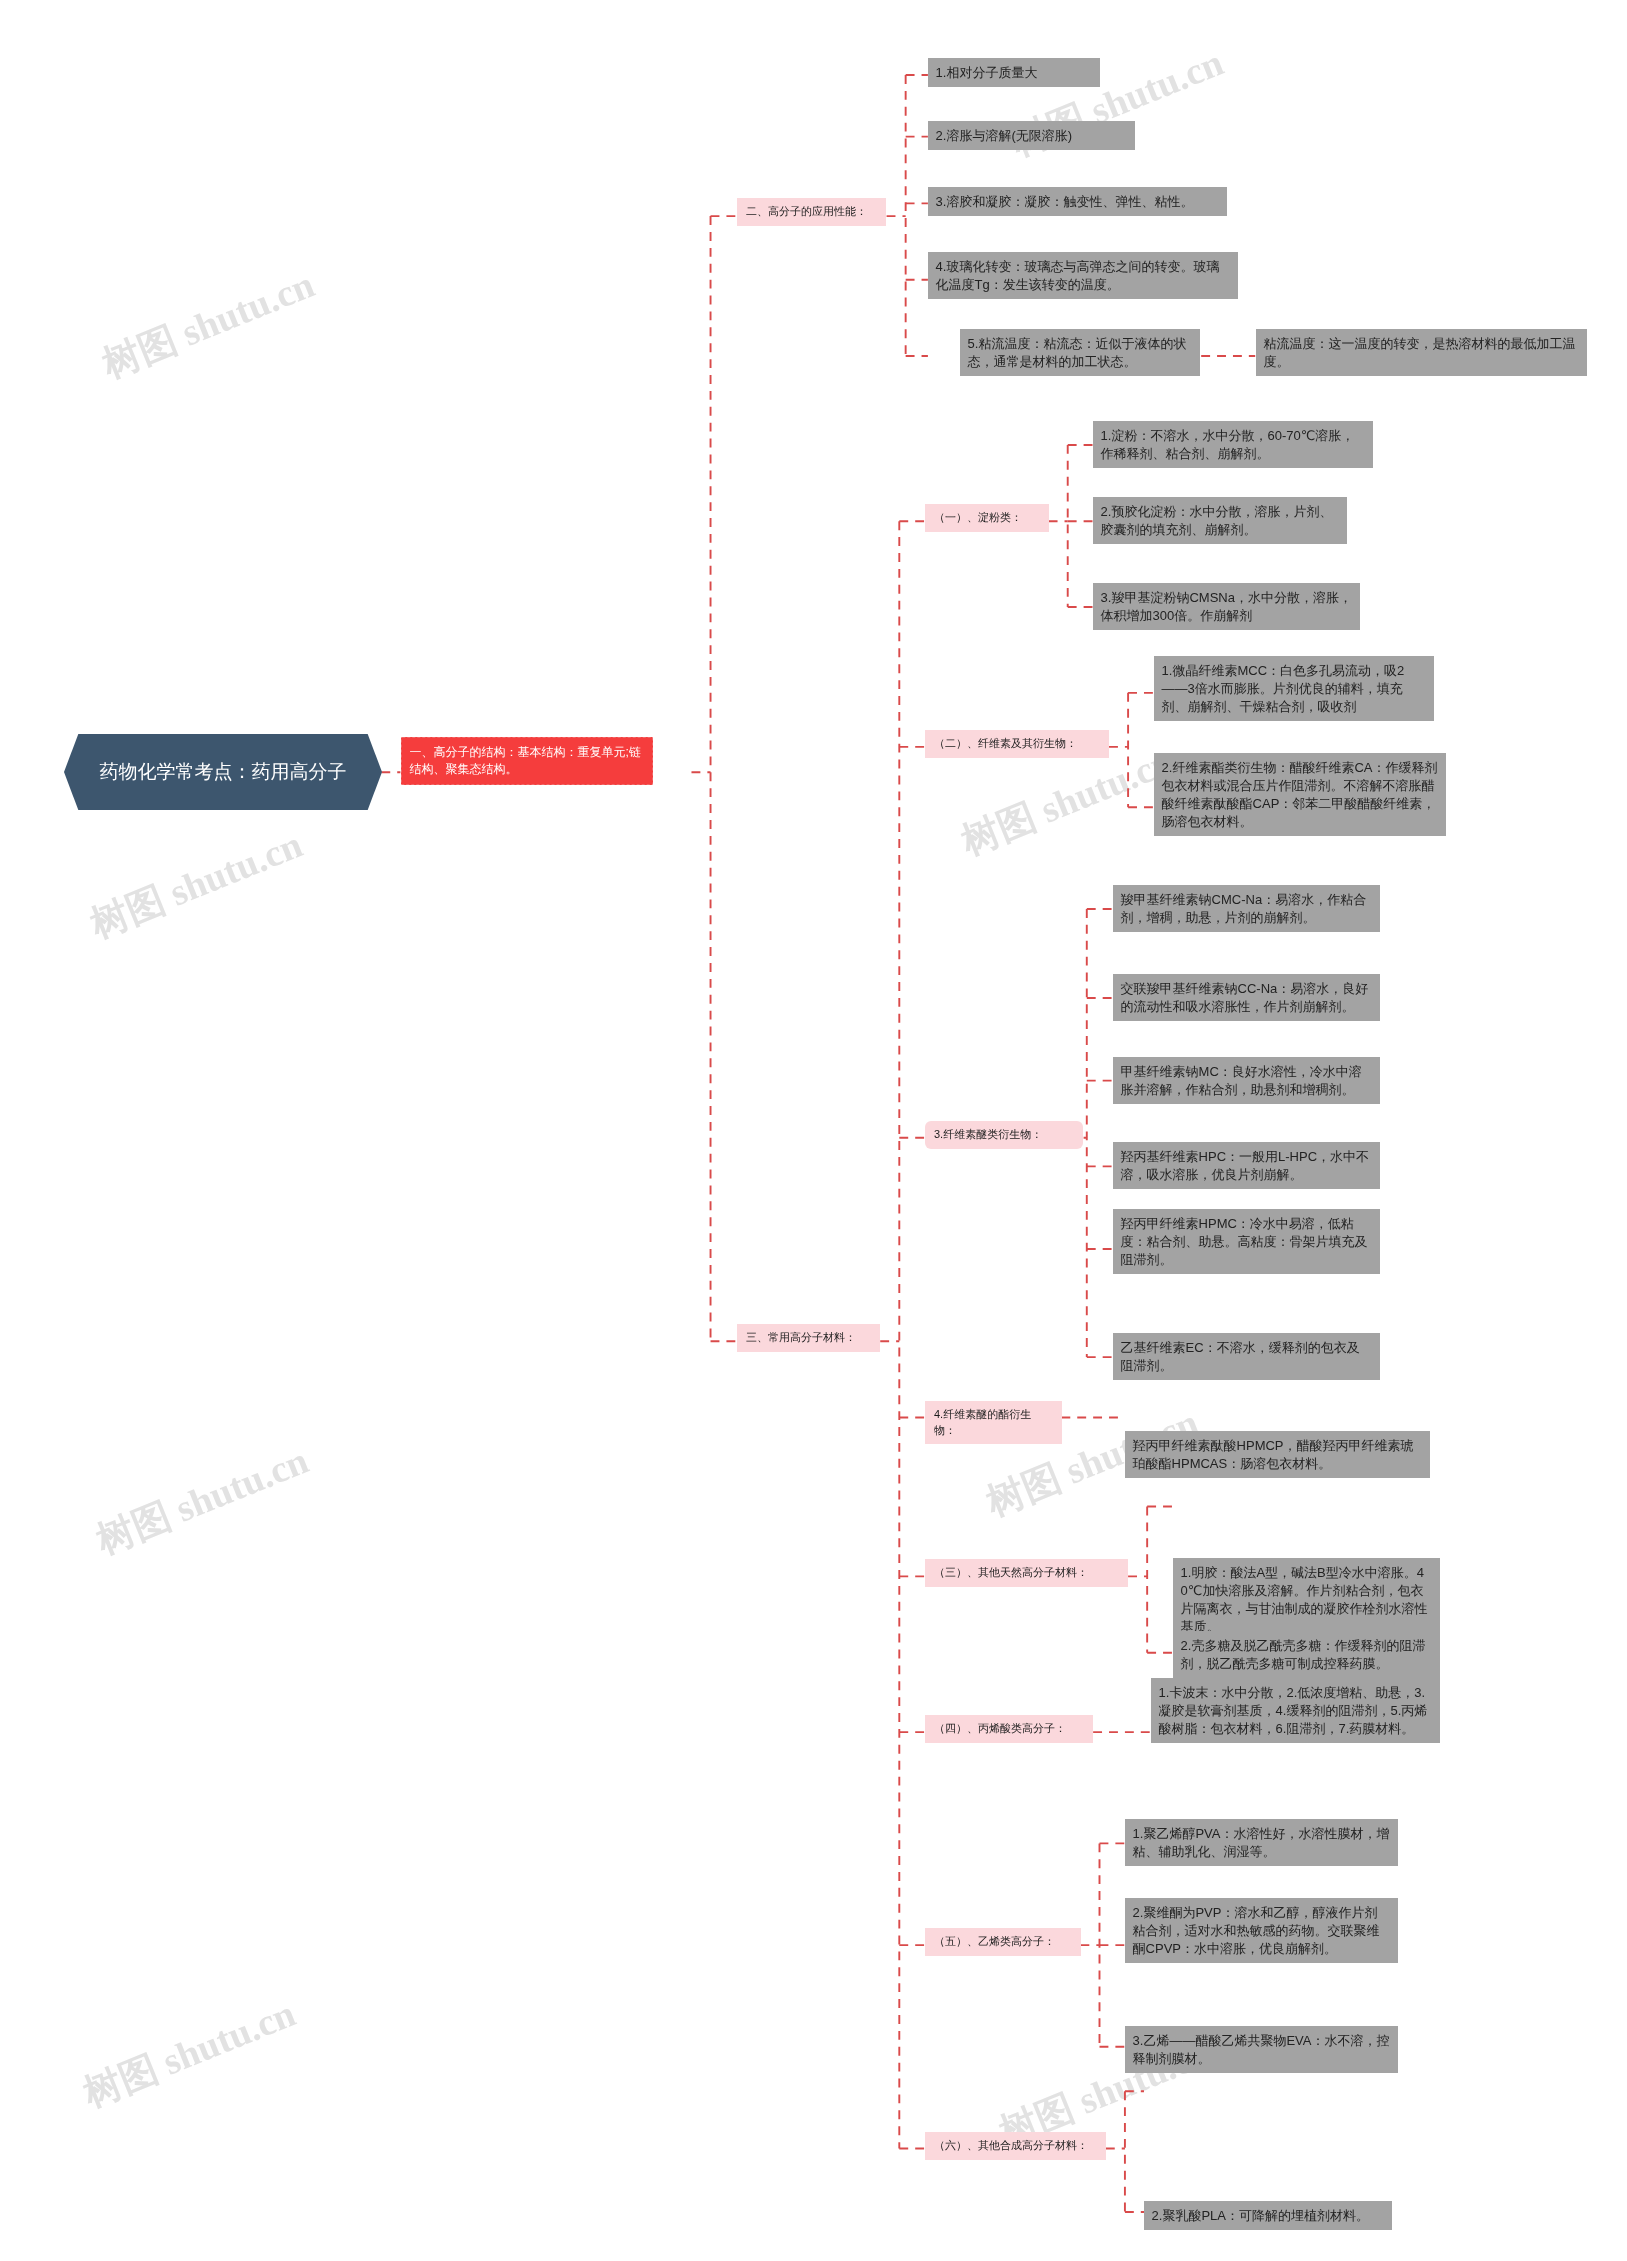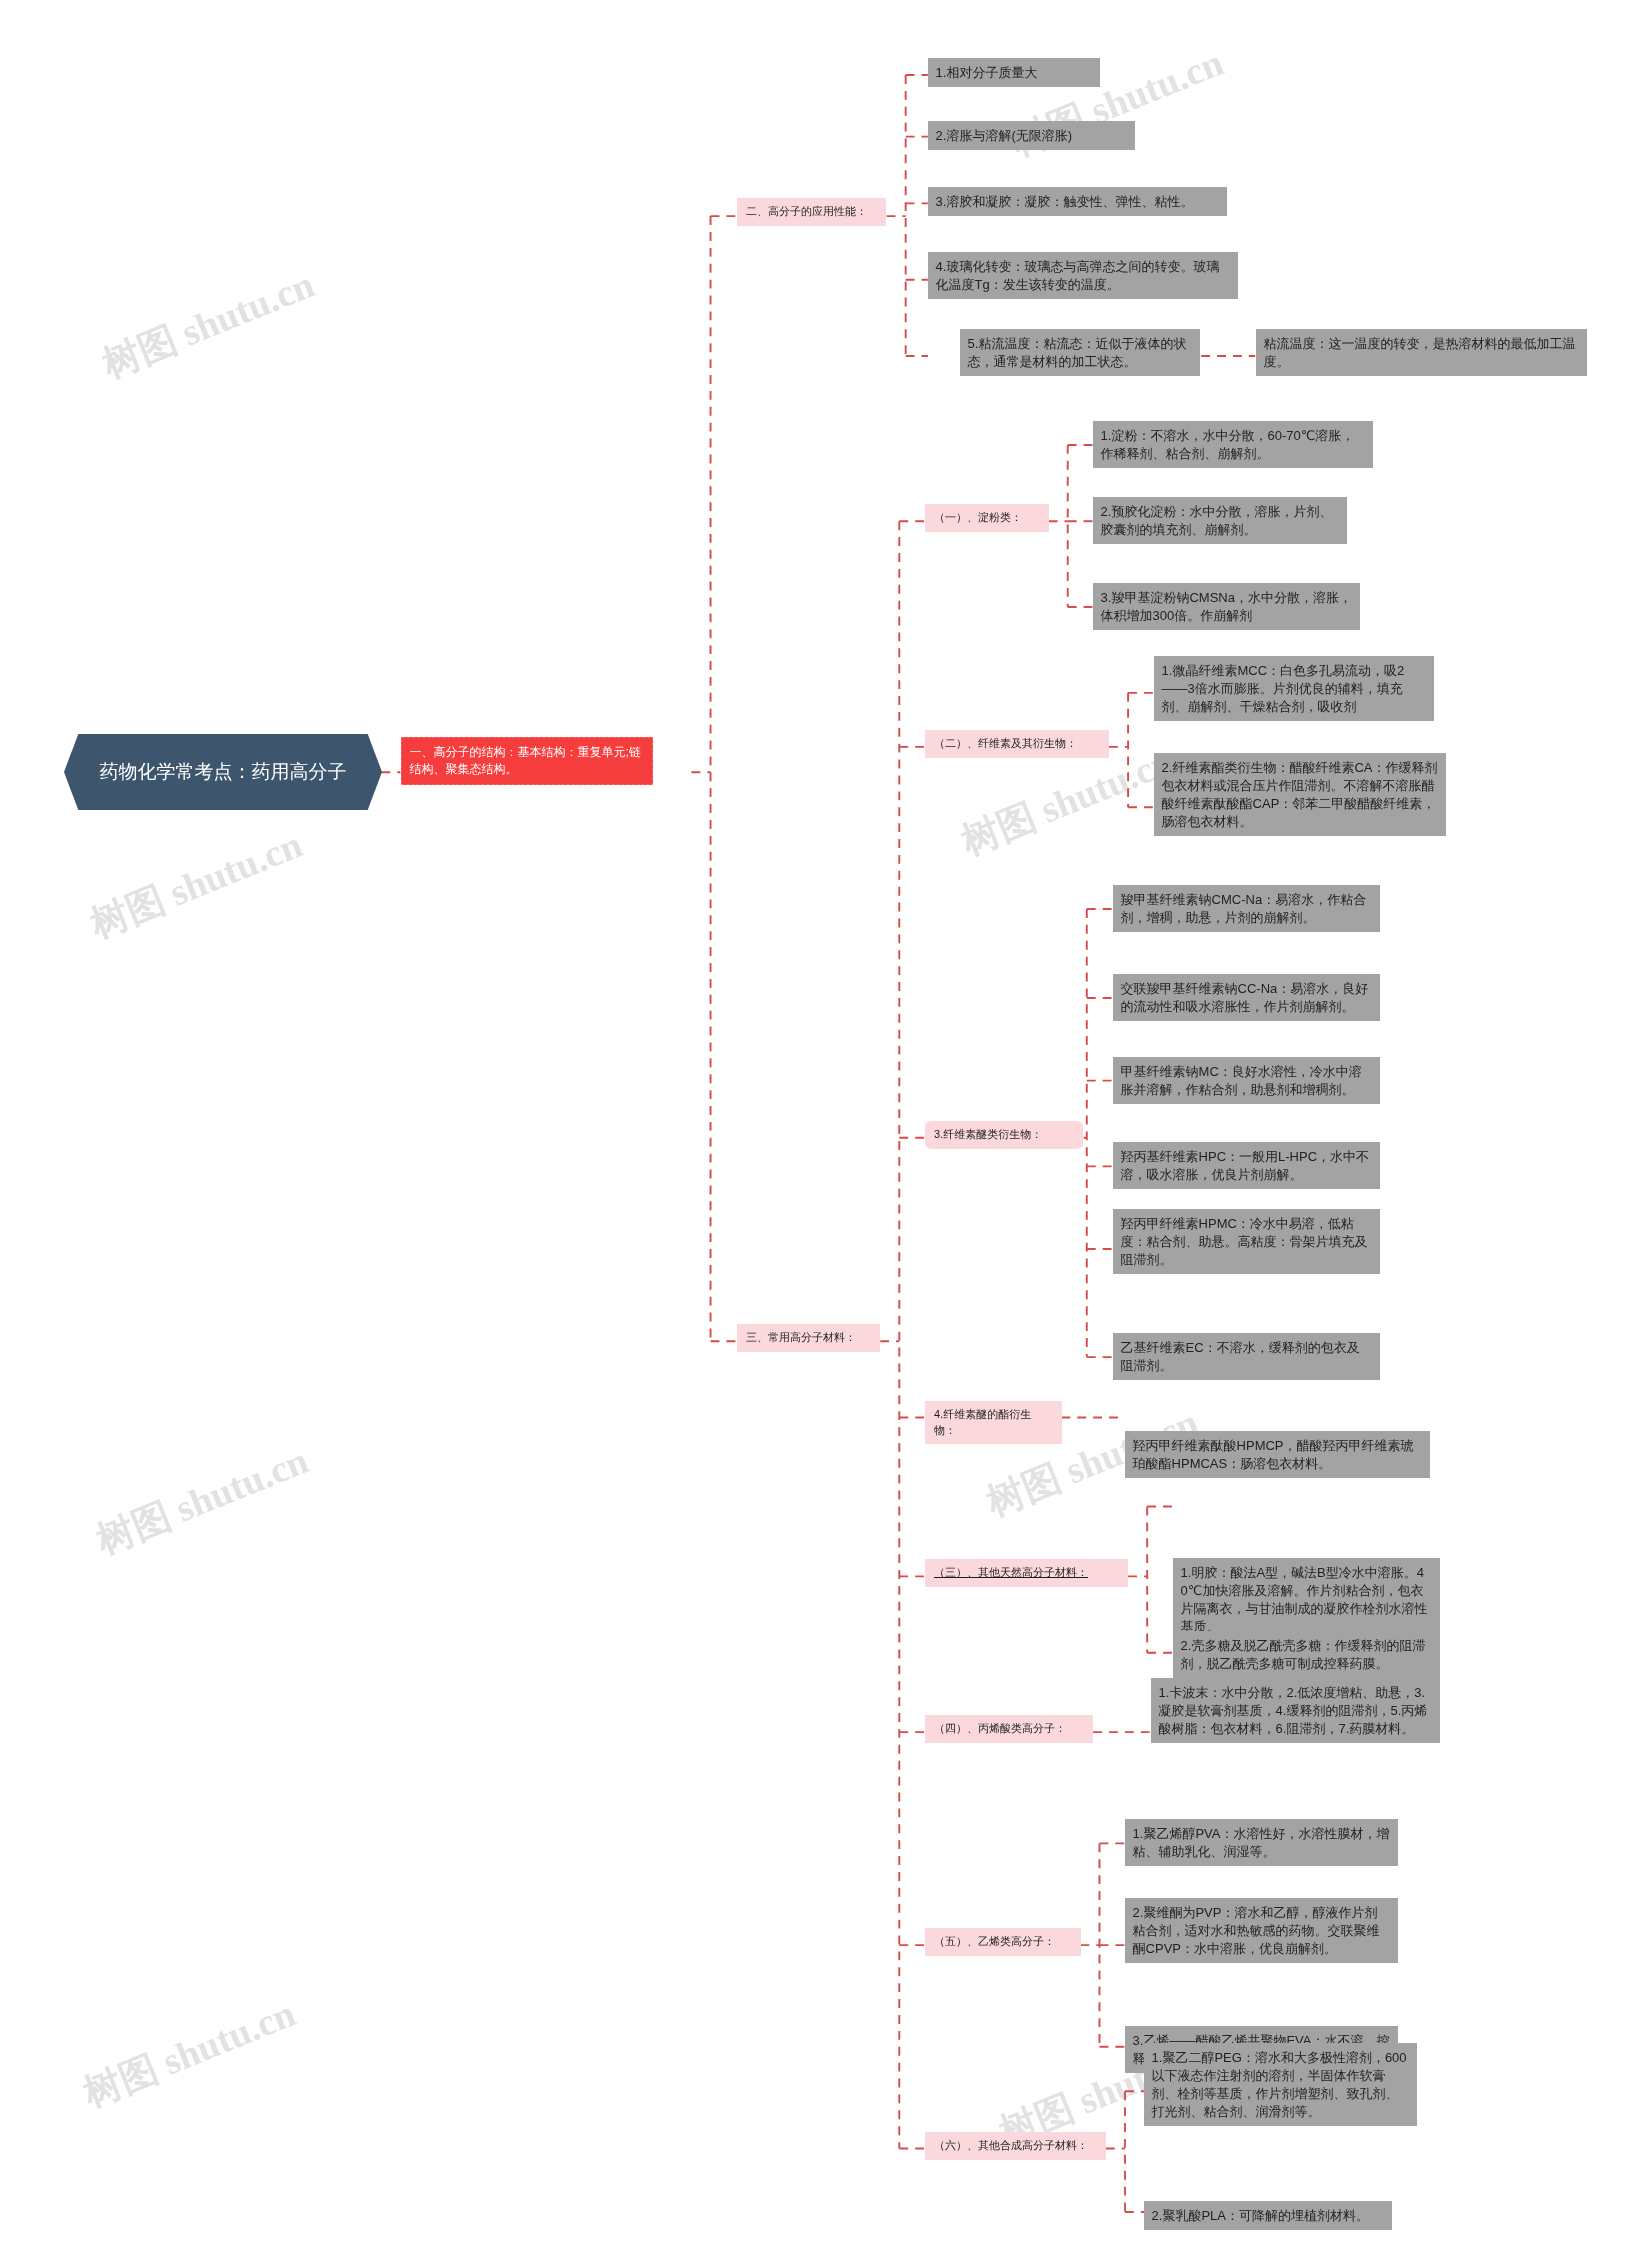--- a/index.html
+++ b/index.html
@@ -195,30 +195,29 @@
   <div class="node pink" style="left:1113px;top:885px;width:267px;">羧甲基纤维素钠CMC-Na：易溶水，作粘合剂，增稠，助悬，片剂的崩解剂。</div>
   <div class="node pink" style="left:1113px;top:974px;width:267px;">交联羧甲基纤维素钠CC-Na：易溶水，良好的流动性和吸水溶胀性，作片剂崩解剂。</div>
   <div class="node pink" style="left:1113px;top:1057px;width:267px;">甲基纤维素钠MC：良好水溶性，冷水中溶胀并溶解，作粘合剂，助悬剂和增稠剂。</div>
   <div class="node pink" style="left:1113px;top:1142px;width:267px;">羟丙基纤维素HPC：一般用L-HPC，水中不溶，吸水溶胀，优良片剂崩解。</div>
   <div class="node pink" style="left:1113px;top:1209px;width:267px;">羟丙甲纤维素HPMC：冷水中易溶，低粘度：粘合剂、助悬。高粘度：骨架片填充及阻滞剂。</div>
   <div class="node pink" style="left:1113px;top:1333px;width:267px;">乙基纤维素EC：不溶水，缓释剂的包衣及阻滞剂。</div>
 
   <div class="node branch" style="left:925px;top:1401px;width:137px;">4.纤维素醚的酯衍生物：</div>
   <div class="node pink" style="left:1125px;top:1392px;width:305px;margin-top:39px;">羟丙甲纤维素酞酸HPMCP，醋酸羟丙甲纤维素琥珀酸酯HPMCAS：肠溶包衣材料。</div>
 
-  <div class="node branch" style="left:925px;top:1559px;width:203px;text-decoration:underline;">（三）、其他天然高分子材料：</div>
+  <div class="node branch" style="left:925px;top:1559px;width:203px;">（三）、其他天然高分子材料：</div>
   <div class="node pink" style="left:1173px;top:1558px;width:267px;">1.明胶：酸法A型，碱法B型冷水中溶胀。40℃加快溶胀及溶解。作片剂粘合剂，包衣片隔离衣，与甘油制成的凝胶作栓剂水溶性基质。</div>
   <div class="node pink" style="left:1173px;top:1631px;width:267px;">2.壳多糖及脱乙酰壳多糖：作缓释剂的阻滞剂，脱乙酰壳多糖可制成控释药膜。</div>
 
   <div class="node branch" style="left:925px;top:1715px;width:168px;">（四）、丙烯酸类高分子：</div>
   <div class="node pink" style="left:1151px;top:1678px;width:289px;">1.卡波末：水中分散，2.低浓度增粘、助悬，3.凝胶是软膏剂基质，4.缓释剂的阻滞剂，5.丙烯酸树脂：包衣材料，6.阻滞剂，7.药膜材料。</div>
 
   <div class="node branch" style="left:925px;top:1928px;width:156px;">（五）、乙烯类高分子：</div>
   <div class="node pink" style="left:1125px;top:1819px;width:273px;">1.聚乙烯醇PVA：水溶性好，水溶性膜材，增粘、辅助乳化、润湿等。</div>
   <div class="node pink" style="left:1125px;top:1898px;width:273px;">2.聚维酮为PVP：溶水和乙醇，醇液作片剂粘合剂，适对水和热敏感的药物。交联聚维酮CPVP：水中溶胀，优良崩解剂。</div>
   <div class="node pink" style="left:1125px;top:2026px;width:273px;">3.乙烯——醋酸乙烯共聚物EVA：水不溶，控释制剂膜材。</div>
 
   <div class="node branch" style="left:925px;top:2132px;width:181px;">（六）、其他合成高分子材料：</div>
-  <div class="node pink" style="left:1144px;top:2043px;width:273px;">1.聚乙二醇PEG：溶水和大多极性溶剂，600以下液态作注射剂的溶剂，半固体作软膏剂、栓剂等基质，作片剂增塑剂、致孔剂、打光剂、粘合剂、润滑剂等。</div>
   <div class="node pink" style="left:1144px;top:2201px;width:248px;">2.聚乳酸PLA：可降解的埋植剂材料。</div>
 
 </div>
 
 
 </body></html>

